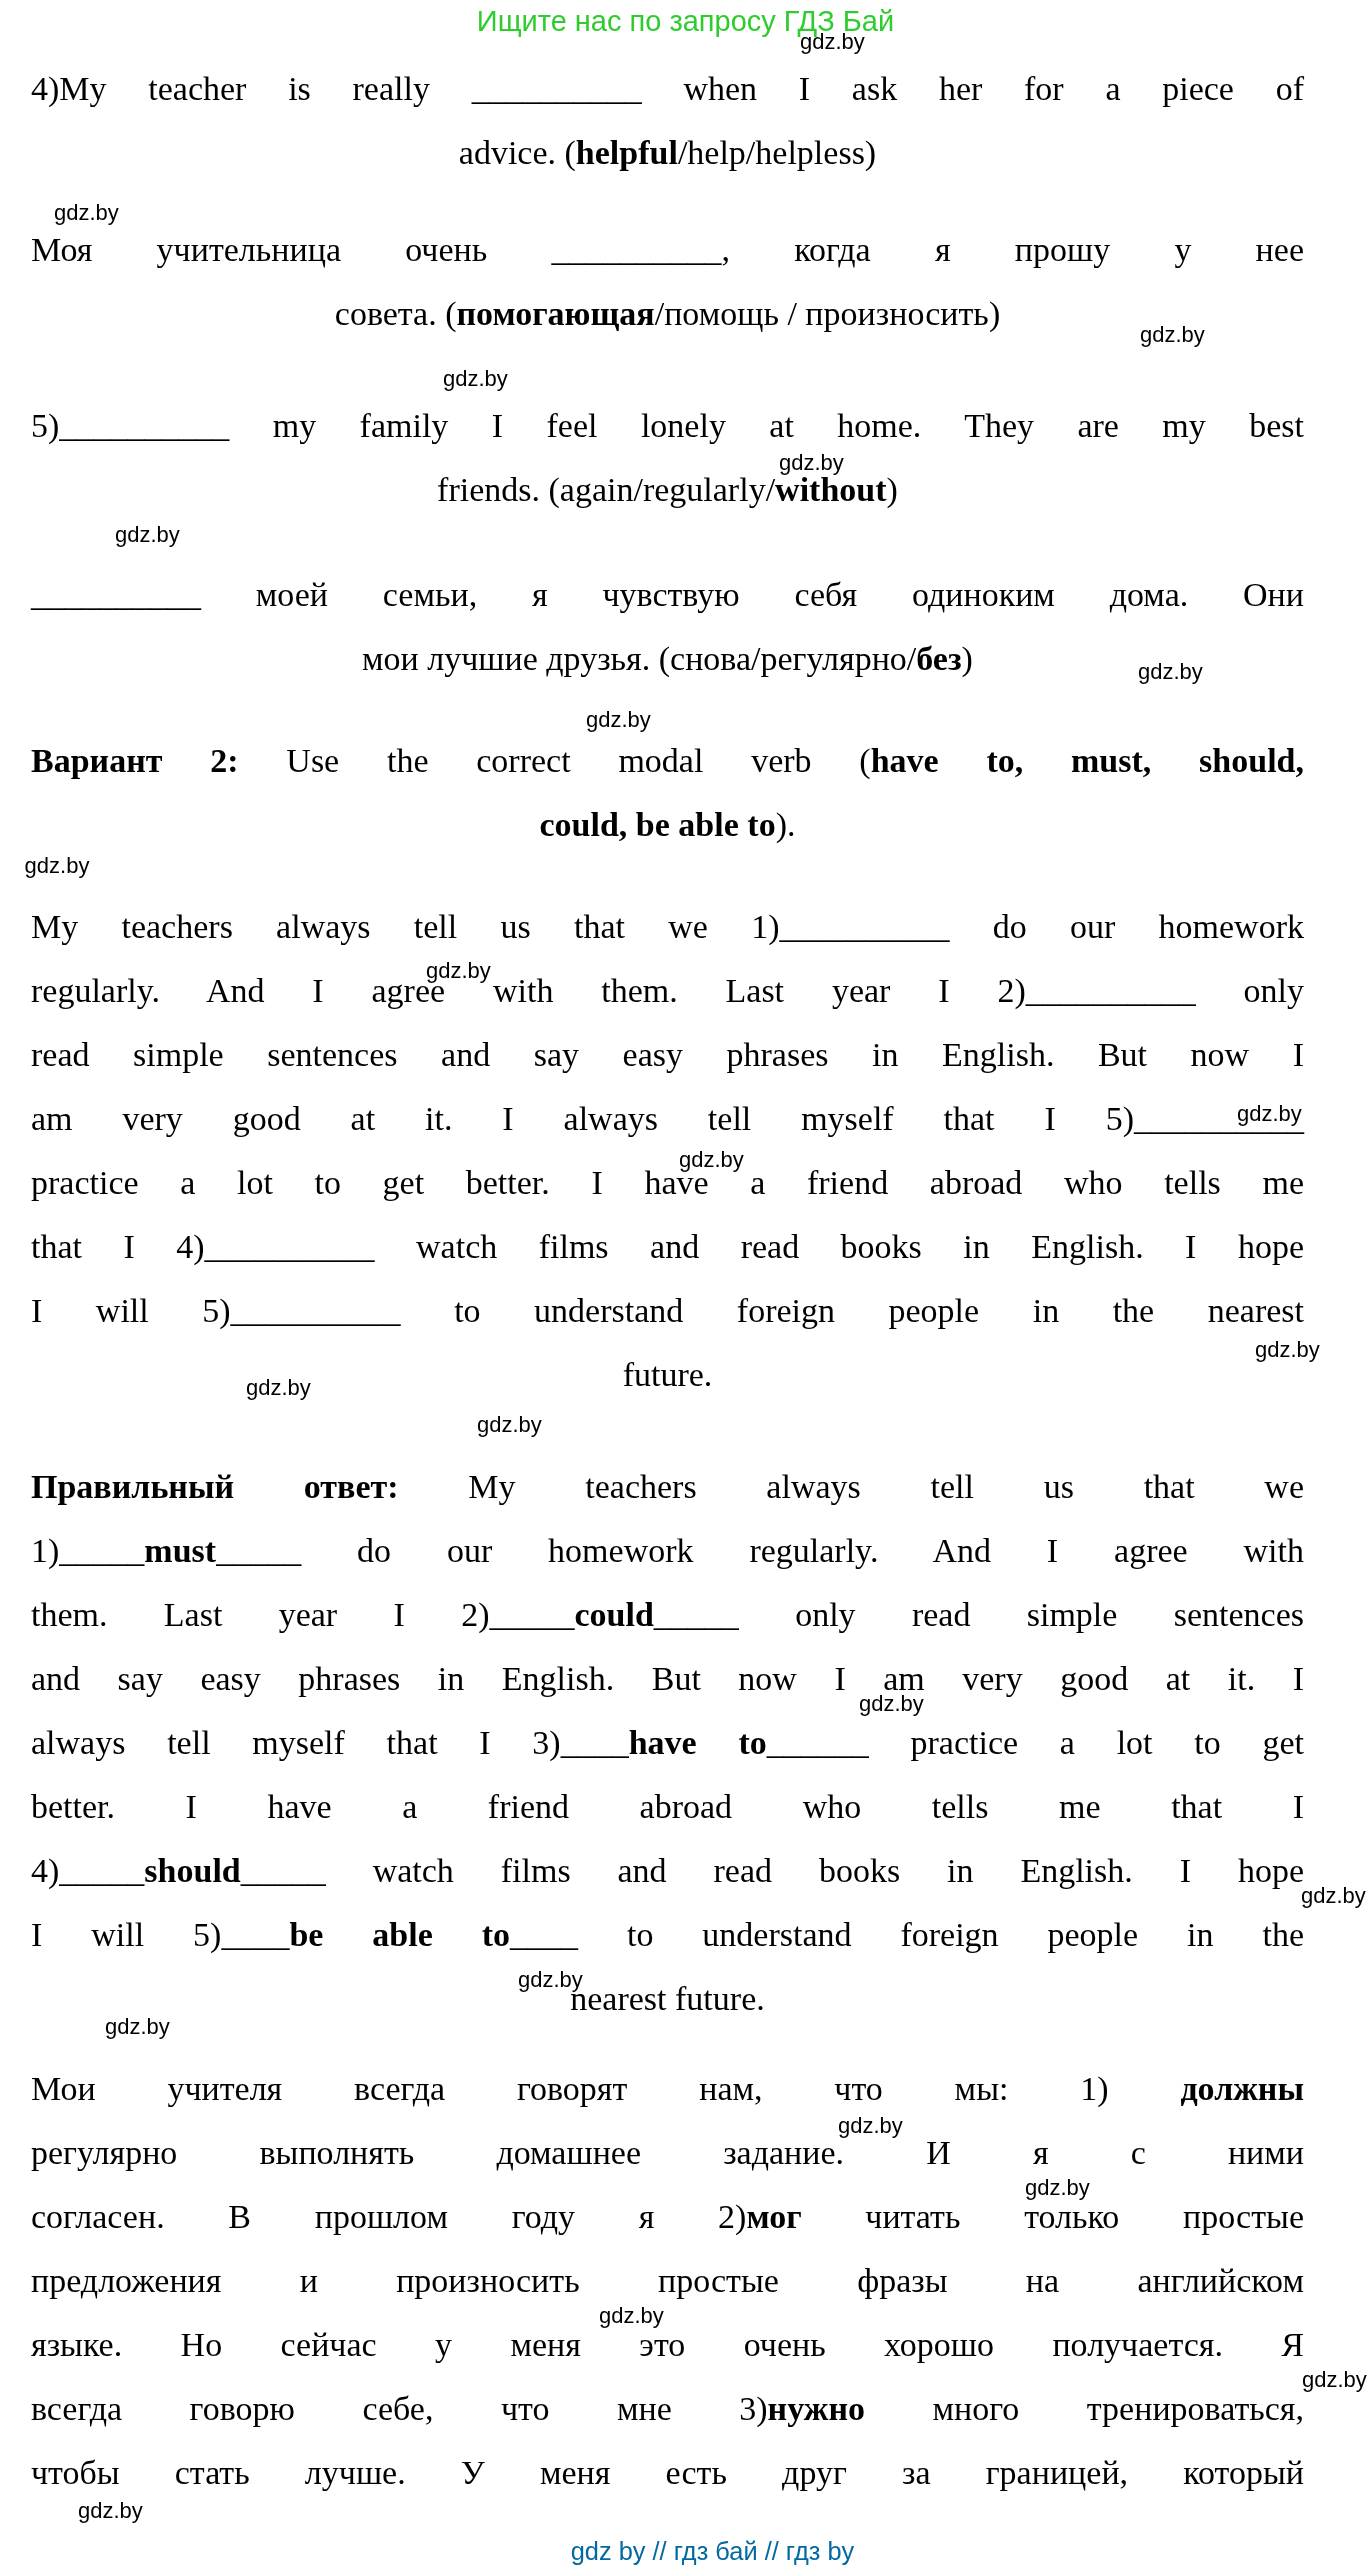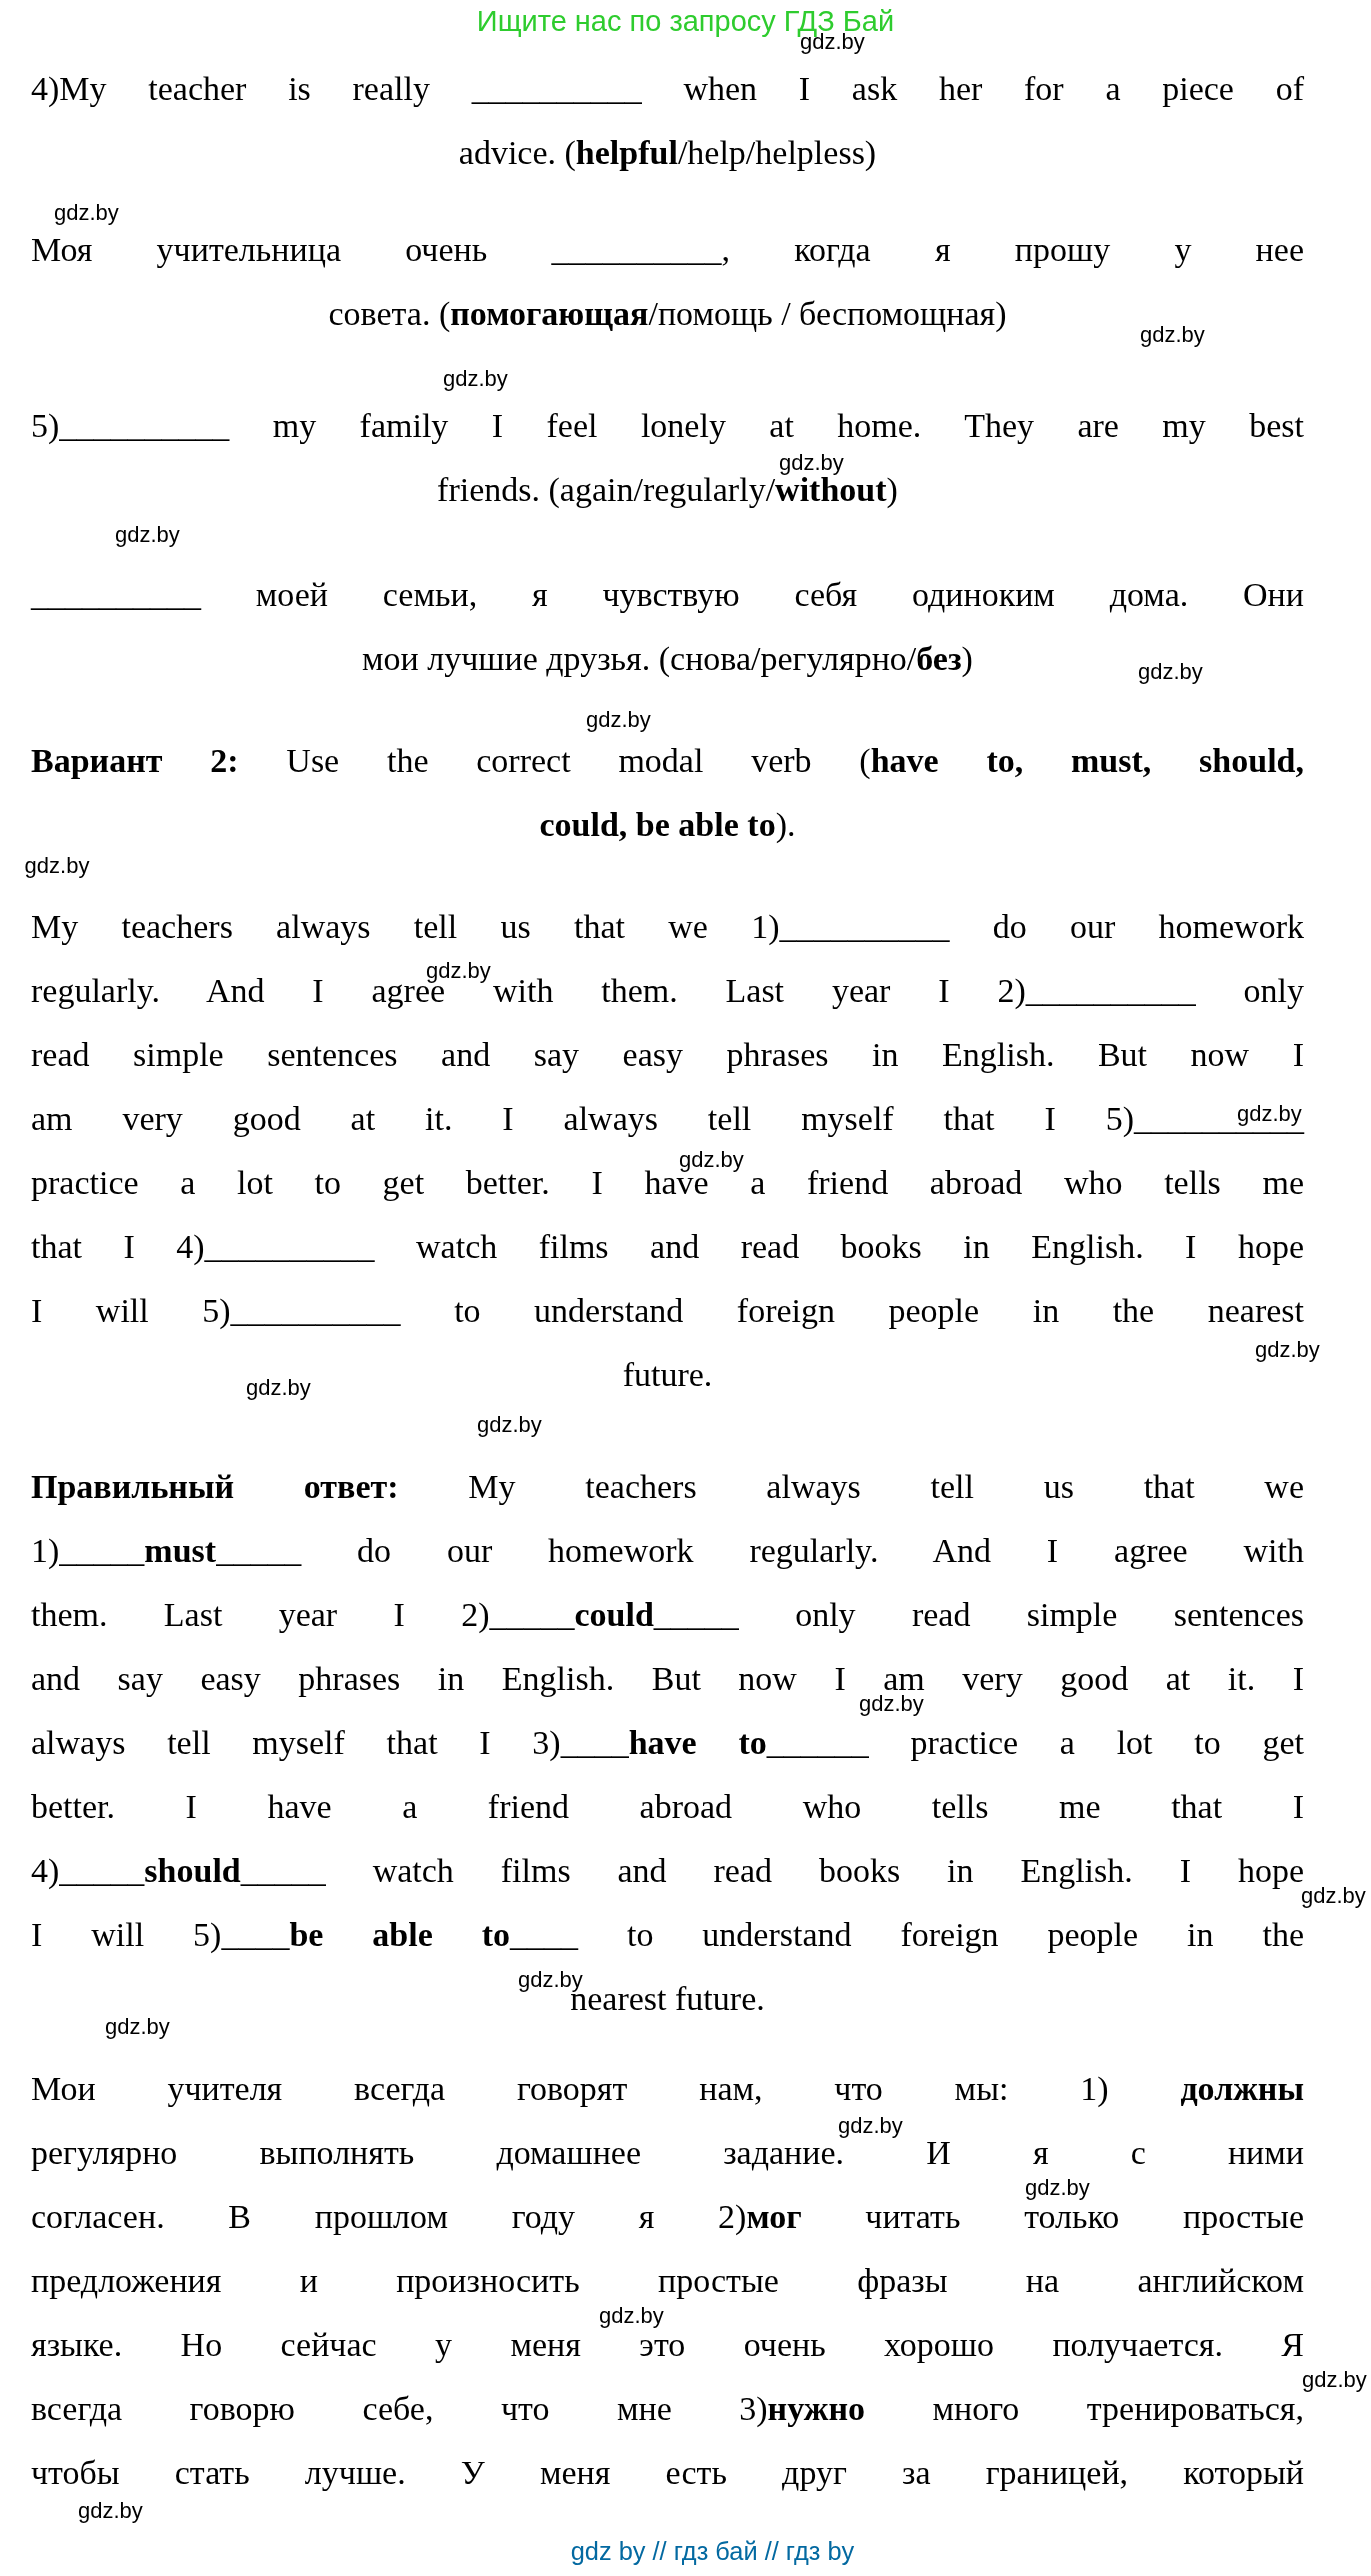--- a/index.html
+++ b/index.html
@@ -91,21 +91,21 @@
       <span class="wm" style="left: 78px; top: 2498px;">gdz.by</span>
     </div>
 
   <div id="content">
     <div class="para" style="top:57px">
         <div class="line just"><span class="seg">4)My teacher is really __________ when I ask her for a piece of</span></div>
         <div class="line"><span class="seg">advice. (</span><span class="seg-b">helpful</span><span class="seg">/help/helpless)</span></div>
       </div>
     <div class="para" style="top:218px">
         <div class="line just"><span class="seg">Моя учительница очень __________, когда я прошу у нее</span></div>
-        <div class="line"><span class="seg">совета. (</span><span class="seg-b">помогающая</span><span class="seg">/помощь / беспомощная)</span></div>
+        <div class="line"><span class="seg">совета. (</span><span class="seg-b">помогающая</span><span class="seg">/помощь / произносить)</span></div>
       </div>
     <div class="para" style="top:394px">
         <div class="line just"><span class="seg">5)__________ my family I feel lonely at home. They are my best</span></div>
         <div class="line"><span class="seg">friends. (again/regularly/</span><span class="seg-b">without</span><span class="seg">)</span></div>
       </div>
     <div class="para" style="top:563px">
         <div class="line just"><span class="seg">__________ моей семьи, я чувствую себя одиноким дома. Они</span></div>
         <div class="line"><span class="seg">мои лучшие друзья. (снова/регулярно/</span><span class="seg-b">без</span><span class="seg">)</span></div>
       </div>
     <div class="para" style="top:729px">

